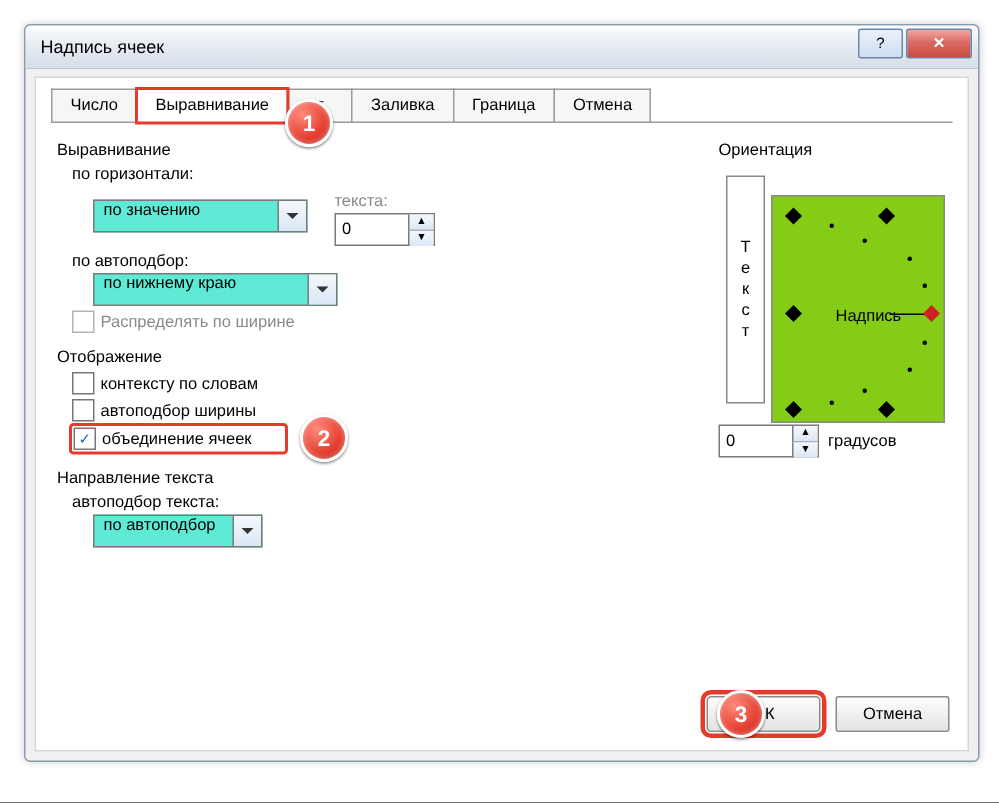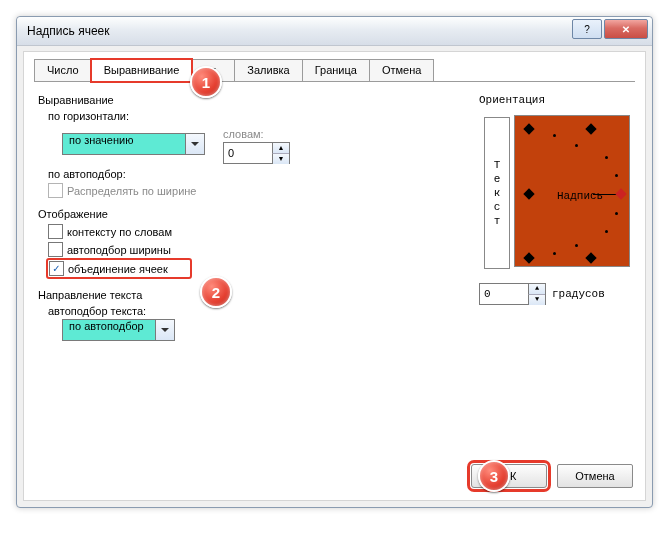--- a/index.html
+++ b/index.html
@@ -133,35 +133,35 @@
   .spin .sb { width:16px; height:10px; background:linear-gradient(#f4f8fd,#dbe7f6); border-left:1px solid #7a7a7a; font-size:7px; text-align:center; line-height:9px;}
   .spin .sb:first-child{border-bottom:1px solid #aab;}
 
   .chk { display:flex; align-items:center; margin:3px 0 3px 10px; gap:4px; font-size:11px;}
   .chk .box { width:13px; height:13px; border:1px solid #777; background:#fff; display:flex;align-items:center;justify-content:center; font-size:10px; color:#1a5fb4;}
   .chk.disabled { color:#8a8a8a; }
   .chk.disabled .box{ border-color:#b4b4b4; }
   .chk.hl { outline:2px solid #e63a2b; padding:1px 3px 1px 1px; border-radius:1px;}
 
   .orient-box {
-    position:absolute; right:0; top:0; width:152px;font-family:Liberation Mono, monospace;
+    position:absolute; right:0; top:0; width:152px;
   }
   .orient-inner {
     position:relative;
     width:152px; height:165px;
     border:1px solid transparent;
   }
   .orient-text-col {
     position:absolute; left:4px; top:6px; width:24px; height:150px;
     border:1px solid #888; display:flex; flex-direction:column; align-items:center; justify-content:center;
     line-height:14px; font-size:11px;
   }
   .orient-dial {
-    position:absolute; left:34px; top:4px; width:114px; height:150px;
-    border:1px solid #888; background:#c2410c;
+    position:absolute; left:34px; top:19px; width:114px; height:150px;
+    border:1px solid #888; background:#84cc16;
   }
   .orient-caption{position:absolute; left:42px; top:74px; font-size:11px;}
   .orient-diamond{position:absolute;width:8px;height:8px;background:#000;transform:rotate(45deg);}
   .orient-diamond.red{background:#c22;}
   .orient-dot{position:absolute;width:3px;height:3px;background:#000;border-radius:50%;}
   .orient-line{position:absolute; left:78px; top:78px; width:30px; height:1px; background:#000;}
 
   .deg-row{display:flex;align-items:center;gap:6px;margin-top:6px;}
 
   .footer {
@@ -221,32 +221,36 @@
         <div style="position:absolute;left:0;top:0;width:400px;">
           <div class="section-label">Выравнивание</div>
 
           <div class="field-label">по горизонтали:</div>
           <div style="display:flex;align-items:center;gap:18px;">
             <div class="dd">
               <span class="val">по значению</span>
               <span class="arrow"></span>
             </div>
             <div>
-              <div class="field-label disabled" style="margin-left:0">словам:</div>
+              <div class="field-label disabled" style="margin-left:0">текста:</div>
               <div class="spin">
                 <span class="val">0</span>
                 <span class="btns">
                     <span class="sb">▲</span>
                     <span class="sb">▼</span>
                   </span>
               </div>
             </div>
           </div>
 
           <div class="field-label">по автоподбор:</div>
+          <div class="dd">
+            <span class="val" style="min-width:130px">по нижнему краю</span>
+            <span class="arrow"></span>
+          </div>
 
           <div class="chk disabled">
             <span class="box"></span>
             <span>Распределять по ширине</span>
           </div>
 
           <div class="section-label" style="margin-top:10px">Отображение</div>
 
           <div class="chk">
             <span class="box"></span>

